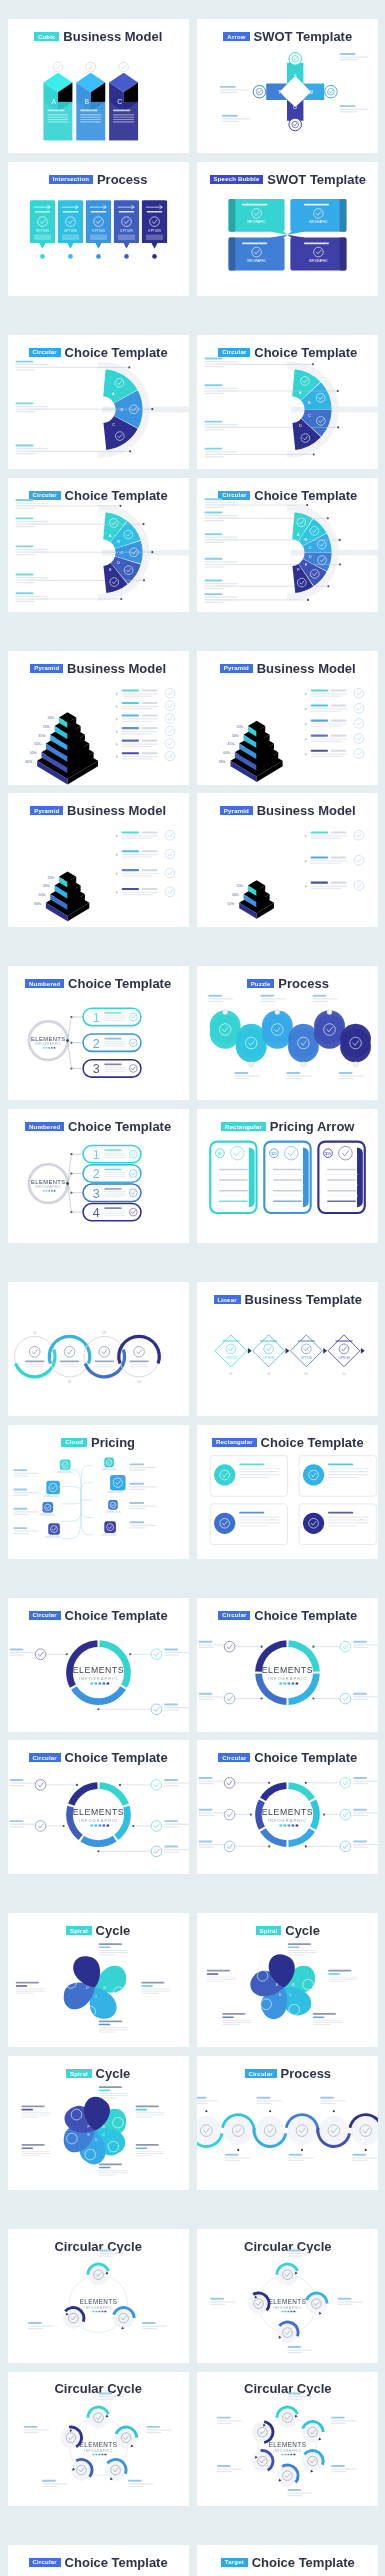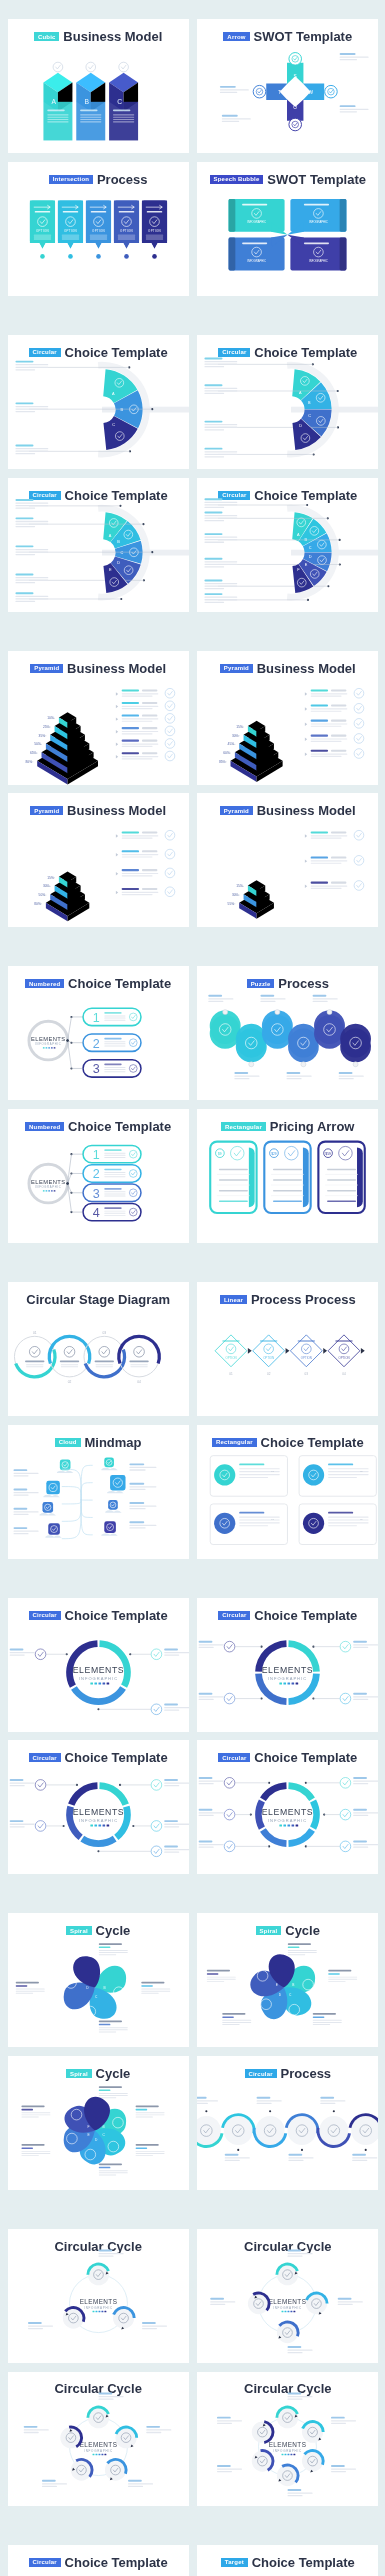--- a/index.html
+++ b/index.html
@@ -1034,21 +1034,20 @@
             <line x1="131" y1="57" x2="165" y2="57" stroke="#eef0f3" stroke-width="0.6"></line>
             <rect x="133" y="62" width="30" height="1.6" rx="0.7" fill="#c8cfd9" opacity="1"></rect>
             <line x1="131" y1="68" x2="165" y2="68" stroke="#eef0f3" stroke-width="0.6"></line>
             <rect x="133" y="73" width="30" height="1.6" rx="0.7" fill="rgb(45,47,143)" opacity="0.7"></rect>
           </svg>
         </div>
       </div>
     </div>
     <div class="band">
       <div class="card">
-        <div class="card-head"><span class="ctitle plain">Circular Stage Diagram</span></div>
         <div class="stage">
           <svg viewBox="0 0 184 111" width="100%" height="100%" preserveAspectRatio="xMidYMid meet">
             <circle cx="26" cy="55.5" r="21" fill="none" stroke="#d6dae0" stroke-width="1"></circle>
             <path d="M47.331022491840116,47.73614274650732 A22.7,22.7 0 0 1 4.66897750815988,63.26385725349268 L7.863932418831968,62.10098876618541 A19.3,19.3 0 0 0 44.136067581168035,48.89901123381459 Z" fill="rgb(53,212,210)"></path>
             <g opacity="1">
               <circle cx="26" cy="50.5" r="5.5" fill="none" stroke="#7e8aa0" stroke-width="0.7"></circle>
               <path d="M23.525 50.5 L25.34 52.7 L28.75 48.41" fill="none" stroke="#7e8aa0" stroke-width="0.7" stroke-linecap="round"></path>
             </g>
             <rect x="16" y="59.5" width="20" height="1.8" rx="0.8" fill="#9aa7bb"></rect>
             <rect x="17" y="63.5" width="18" height="1" rx="0.4" fill="#e3e7ee"></rect>
@@ -1081,21 +1080,21 @@
               <path d="M131.525 50.5 L133.34 52.7 L136.75 48.41" fill="none" stroke="#7e8aa0" stroke-width="0.7" stroke-linecap="round"></path>
             </g>
             <rect x="124" y="59.5" width="20" height="1.8" rx="0.8" fill="#9aa7bb"></rect>
             <rect x="125" y="63.5" width="18" height="1" rx="0.4" fill="#e3e7ee"></rect>
             <rect x="125" y="65.5" width="18" height="1" rx="0.4" fill="#e3e7ee"></rect>
             <text x="134" y="82.5" text-anchor="middle" font-size="3.4" fill="#aeb6c4" font-family="&quot;Liberation Sans&quot;, sans-serif">04</text>
           </svg>
         </div>
       </div>
       <div class="card">
-        <div class="card-head"><span class="badge" style="background: rgb(63, 111, 224);">Linear</span><span class="ctitle">Process Process</span></div>
+        <div class="card-head"><span class="badge" style="background: rgb(63, 111, 224);">Linear</span><span class="ctitle">Business Template</span></div>
         <div class="stage">
           <svg viewBox="0 0 184 111" width="100%" height="100%" preserveAspectRatio="xMidYMid meet">
             <path d="M33.5 33 L50 49.5 L33.5 66 L17 49.5 Z" fill="none" stroke="rgb(53,212,210)" stroke-width="0.8"></path>
             <rect x="24.5" y="38.5" width="18" height="1.6" rx="0.7" fill="rgb(53,212,210)" opacity="0.6"></rect>
             <g opacity="0.8">
               <circle cx="33.5" cy="47.5" r="5" fill="none" stroke="rgb(53,212,210)" stroke-width="0.7"></circle>
               <path d="M31.25 47.5 L32.9 49.5 L36 45.6" fill="none" stroke="rgb(53,212,210)" stroke-width="0.7" stroke-linecap="round"></path>
             </g>
             <text x="33.5" y="57.5" text-anchor="middle" font-size="3" fill="rgb(53,212,210)" opacity="0.8" font-family="&quot;Liberation Sans&quot;, sans-serif">OPTION</text>
             <text x="33.5" y="75" text-anchor="middle" font-size="3.2" fill="#aeb6c4" font-family="&quot;Liberation Sans&quot;, sans-serif">01</text>
@@ -1124,21 +1123,21 @@
               <circle cx="150.5" cy="47.5" r="5" fill="none" stroke="rgb(45,47,143)" stroke-width="0.7"></circle>
               <path d="M148.25 47.5 L149.9 49.5 L153 45.6" fill="none" stroke="rgb(45,47,143)" stroke-width="0.7" stroke-linecap="round"></path>
             </g>
             <text x="150.5" y="57.5" text-anchor="middle" font-size="3" fill="rgb(45,47,143)" opacity="0.8" font-family="&quot;Liberation Sans&quot;, sans-serif">OPTION</text>
             <text x="150.5" y="75" text-anchor="middle" font-size="3.2" fill="#aeb6c4" font-family="&quot;Liberation Sans&quot;, sans-serif">04</text>
             <path d="M168 46.5 l4 3 l-4 3 z" fill="#2c3347"></path>
           </svg>
         </div>
       </div>
       <div class="card">
-        <div class="card-head"><span class="badge" style="background: rgb(62, 214, 214);">Cloud</span><span class="ctitle">Mindmap</span></div>
+        <div class="card-head"><span class="badge" style="background: rgb(62, 214, 214);">Cloud</span><span class="ctitle">Pricing</span></div>
         <div class="stage">
           <svg viewBox="0 0 184 111" width="100%" height="100%" preserveAspectRatio="xMidYMid meet">
             <rect x="52" y="14" width="11" height="11" rx="2.5" fill="#3ed6d6"></rect>
             <g opacity="0.9">
               <circle cx="57.5" cy="19.5" r="3.3" fill="none" stroke="#fff" stroke-width="0.7"></circle>
               <path d="M56.015 19.5 L57.104 20.82 L59.15 18.246" fill="none" stroke="#fff" stroke-width="0.7" stroke-linecap="round"></path>
             </g>
             <path d="M49 27 q4,-3 9,0 q4,-3 8,1 h-17 z" fill="#dde8f2"></path>
             <rect x="38" y="36" width="14" height="14" rx="2.5" fill="#36a9e8"></rect>
             <g opacity="0.9">

